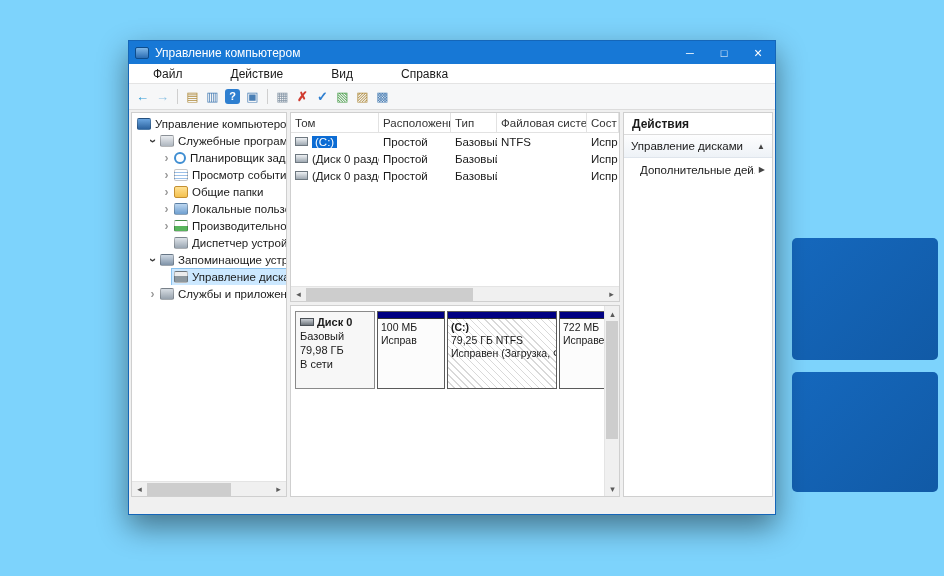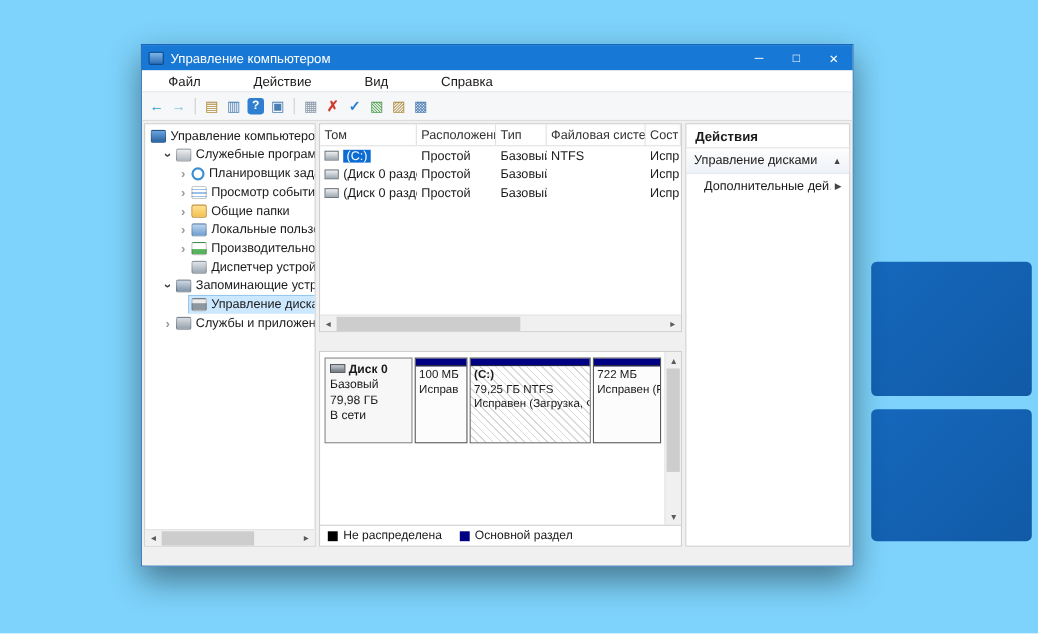--- a/index.html
+++ b/index.html
@@ -66,21 +66,21 @@
   .vol-list{height:190px;flex:none;background:#fff;border:1px solid #cfcfcf;display:flex;flex-direction:column}
   .vol-head{display:flex;height:20px;flex:none;border-bottom:1px solid #e2e2e2;font-size:11.5px;color:#333;align-items:center}
   .vh{height:100%;display:flex;align-items:center;padding:0 4px;border-right:1px solid #e2e2e2;overflow:hidden;white-space:nowrap}
   .c1{width:88px;flex:none}.c2{width:72px;flex:none}.c3{width:46px;flex:none}.c4{width:90px;flex:none}.c5{flex:1;min-width:0}
   .vol-rows{flex:1;overflow:hidden}
   .vol-row{display:flex;height:17px;align-items:center;font-size:11.5px;color:#1a1a1a}
   .vcell{padding:0 4px;overflow:hidden;white-space:nowrap}
   .vi{display:inline-block;width:13px;height:9px;background:linear-gradient(#eef1f4,#9fa9b2);border:1px solid #6e7880;margin-right:4px;vertical-align:-1px;flex:none}
   .vname.selcell{background:#0c6cd4;color:#fff;padding:0 3px}
 
-  .disk-wrap{flex:1;min-height:0;margin-top:17px;background:#fff;border:1px solid #cfcfcf;display:flex;flex-direction:column}
+  .disk-wrap{flex:1;min-height:0;margin-top:3px;background:#fff;border:1px solid #cfcfcf;display:flex;flex-direction:column}
   .disk-body{flex:1;display:flex;min-height:0}
   .disk-main{flex:1;min-width:0;padding:5px 4px;display:flex;flex-direction:column;gap:6px;overflow:hidden}
   .disk-row{display:flex}
   .row-disk0{height:78px}
   .row-cdrom{height:66px}
   .disk-label{width:80px;flex:none;border:1px solid #8a8a8a;background:#f7f7f7;padding:3px 4px;font-size:11px;line-height:14px;color:#1a1a1a;overflow:hidden;white-space:nowrap}
   .hd{display:inline-block;width:14px;height:8px;background:linear-gradient(#c9ced4,#6e757c);border:1px solid #4a4f55;margin-right:3px;vertical-align:0}
   .cdi{display:inline-block;width:11px;height:11px;border-radius:50%;background:radial-gradient(circle,#fff 0 2px,#cdd3da 2px 4px,#8d969e 4px);border:1px solid #666;margin-right:3px;vertical-align:-2px}
   .parts{display:flex;margin-left:2px;min-width:0}
   .part{border:1px solid #5a5a5a;margin-right:2px;background:#fcfcfc;display:flex;flex-direction:column;font-size:10.5px;color:#1a1a1a;flex:none}
@@ -289,21 +289,21 @@
             <div class="disk-main">
 
               <div class="disk-row row-disk0">
                 <div class="disk-label">
                   <div><span class="hd"></span><b>Диск 0</b></div>
                   <div>Базовый</div>
                   <div>79,98 ГБ</div>
                   <div>В сети</div>
                 </div>
                 <div class="parts">
-                  <div class="part" style="width:48px">
+                  <div class="part" style="width:68px">
                     <div class="pstrip"></div>
                     <div class="pbody">
                       <div>100 МБ</div>
                       <div>Исправ</div>
                     </div>
                   </div>
                   <div class="part sel" style="width:110px">
                     <div class="pstrip"></div>
                     <div class="pbody">
                       <div class="pname">(C:)</div>
@@ -325,30 +325,20 @@
             </div>
             <div class="vscroll">
               <span class="sbtn">▴</span>
               <span class="vtrack">
                   <span class="vthumb" style="top:0;height:74%"></span>
                 </span>
               <span class="sbtn">▾</span>
             </div>
           </div>
 
-          <div class="legend">
-            <span class="litem">
-              <span class="lsq" style="background:#000000"></span>
-              <span>Не распределена</span>
-            </span>
-            <span class="litem">
-              <span class="lsq" style="background:#000082"></span>
-              <span>Основной раздел</span>
-            </span>
-          </div>
         </div>
 
       </div>
 
       <div class="actions">
         <div class="act-title">Действия</div>
         <div class="act-section">
           <span class="lbl">Управление дисками</span>
           <span class="act-arrow">▲</span>
         </div>

